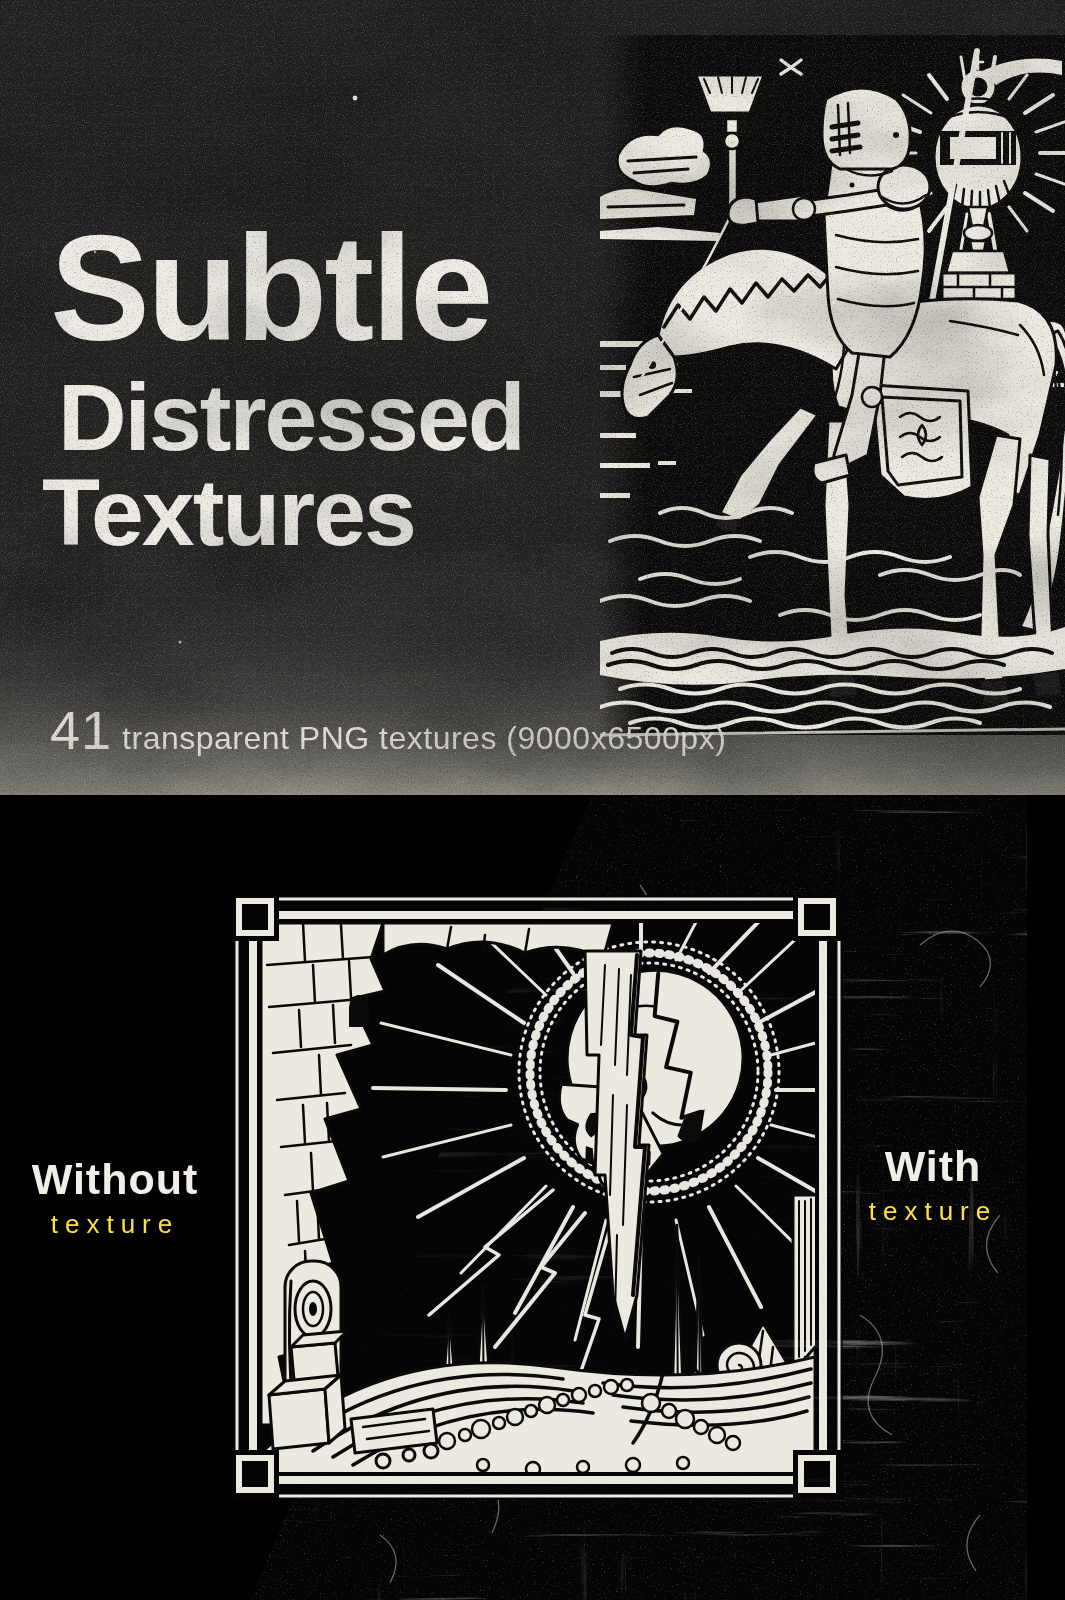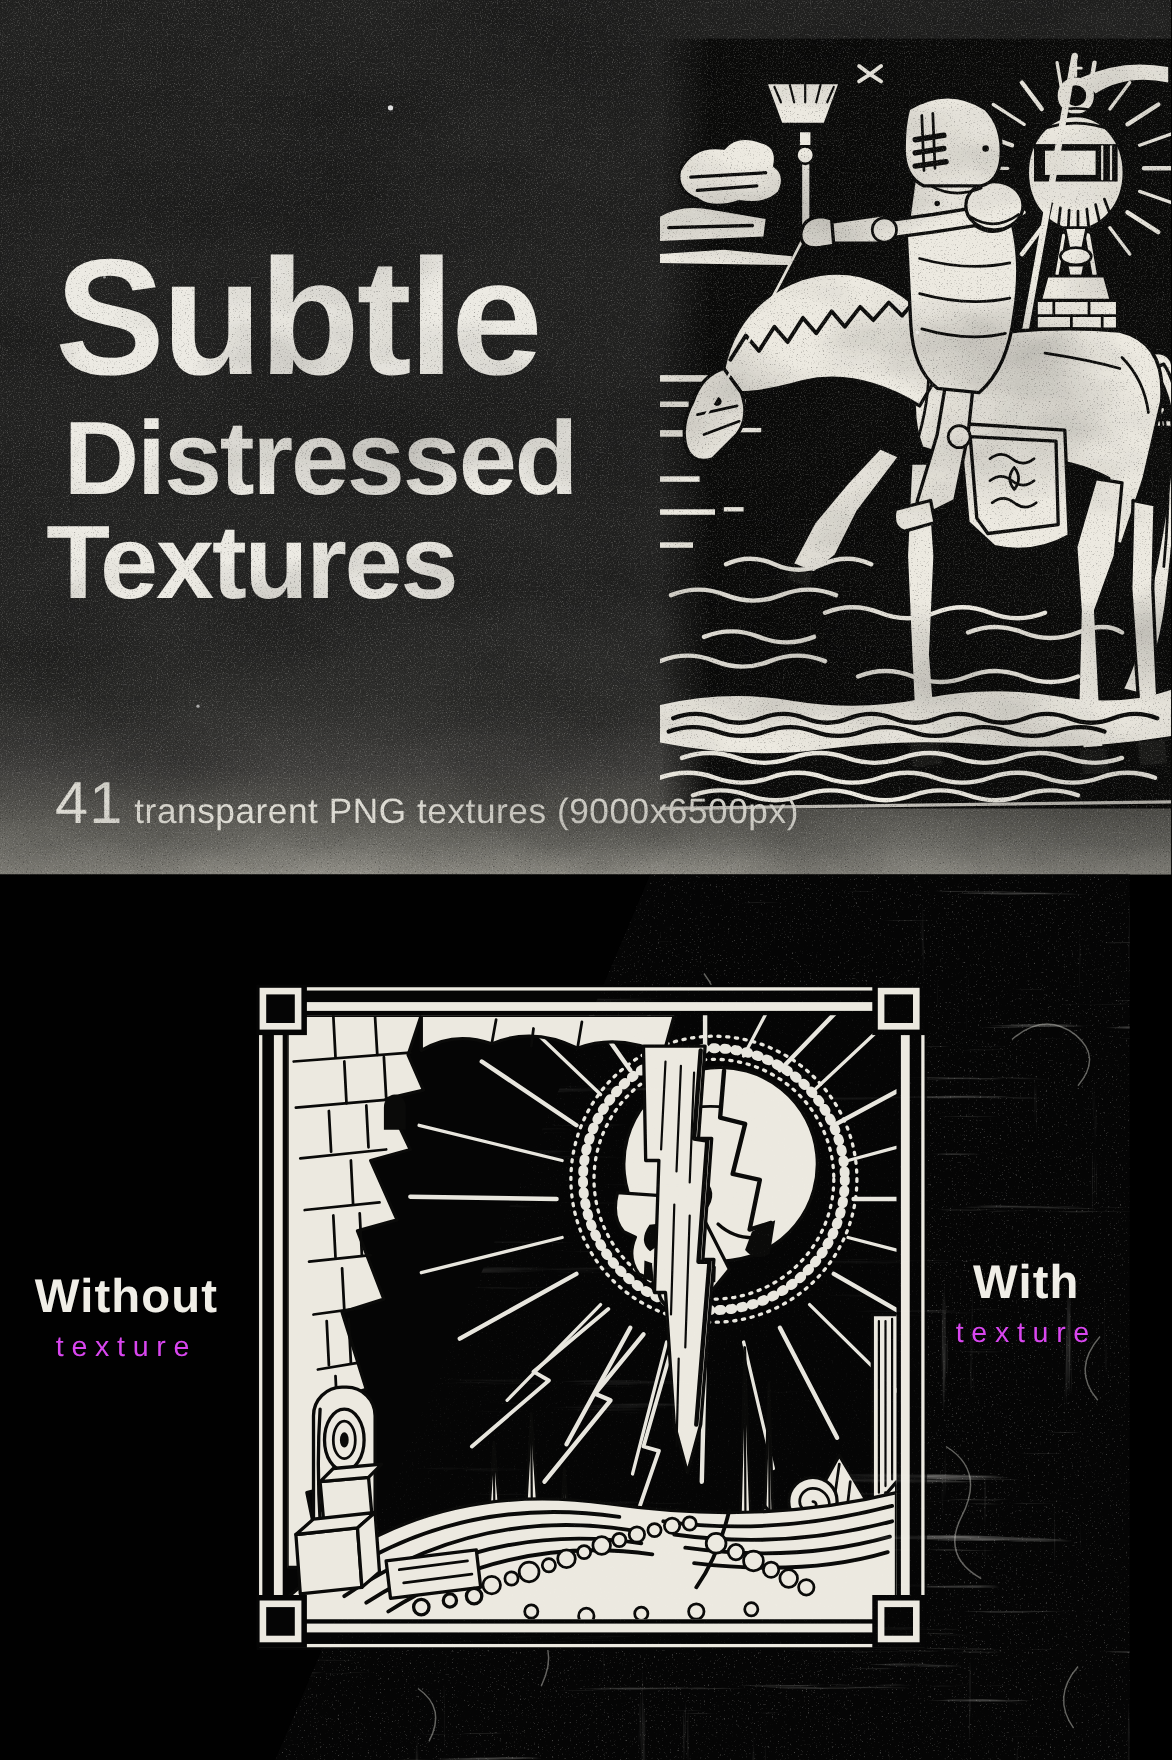--- a/index.html
+++ b/index.html
@@ -24,21 +24,21 @@
     background:radial-gradient(130% 110% at 38% 42%, rgba(0,0,0,0) 55%, rgba(0,0,0,.38) 100%);}
   
   #bottom-section{position:absolute;left:0;top:795px;width:1027px;height:805px;background:#010101;overflow:hidden;}
   .fiber-clip{position:absolute;left:0;top:0;width:1065px;height:805px;
     clip-path:polygon(591px 0px,1065px 0px,1065px 805px,250px 805px);}
   #fiber-under{z-index:0;}
   #fiber-over{z-index:3;opacity:.55;pointer-events:none;}
   #skull-art{position:absolute;left:233px;top:100px;width:610px;height:605px;z-index:1;}
   .cmp-label{position:absolute;z-index:2;width:200px;text-align:center;color:#f0eee7;}
   .cmp-main{font-size:43px;font-weight:bold;letter-spacing:1px;line-height:1;}
-  .cmp-sub{font-size:26px;font-weight:normal;letter-spacing:7px;line-height:1;margin-top:10px;color:#d946ef;}
+  .cmp-sub{font-size:26px;font-weight:normal;letter-spacing:7px;line-height:1;margin-top:10px;color:#fde047;}
   #cmp-without{left:15px;top:363px;}
   #cmp-with{left:833px;top:350px;}
 </style>
 </head>
 <body>
 
 <div id="stage">
 
   <div id="top-section">
 

